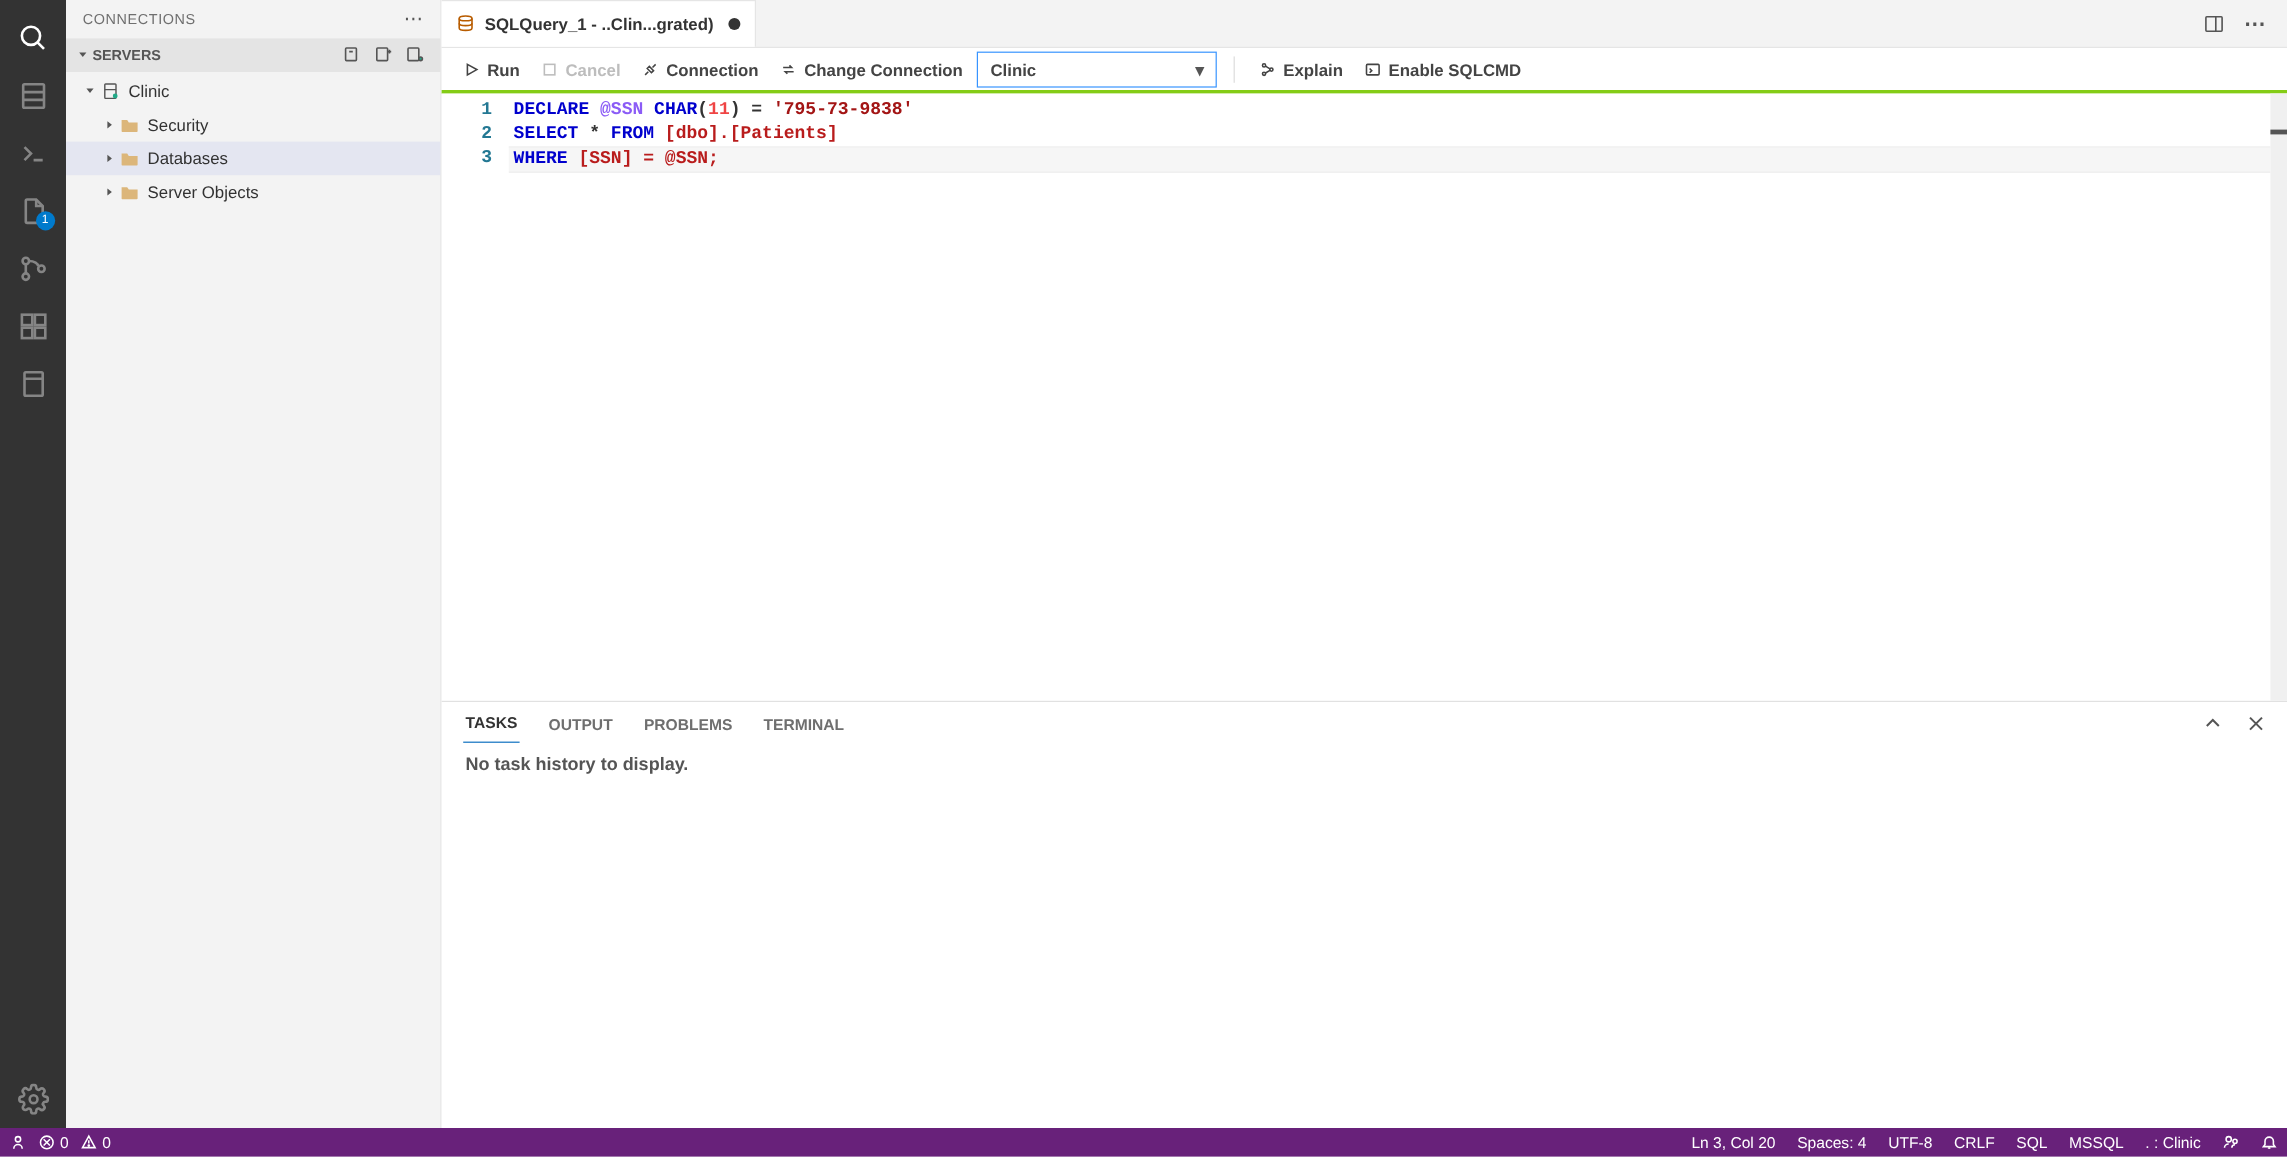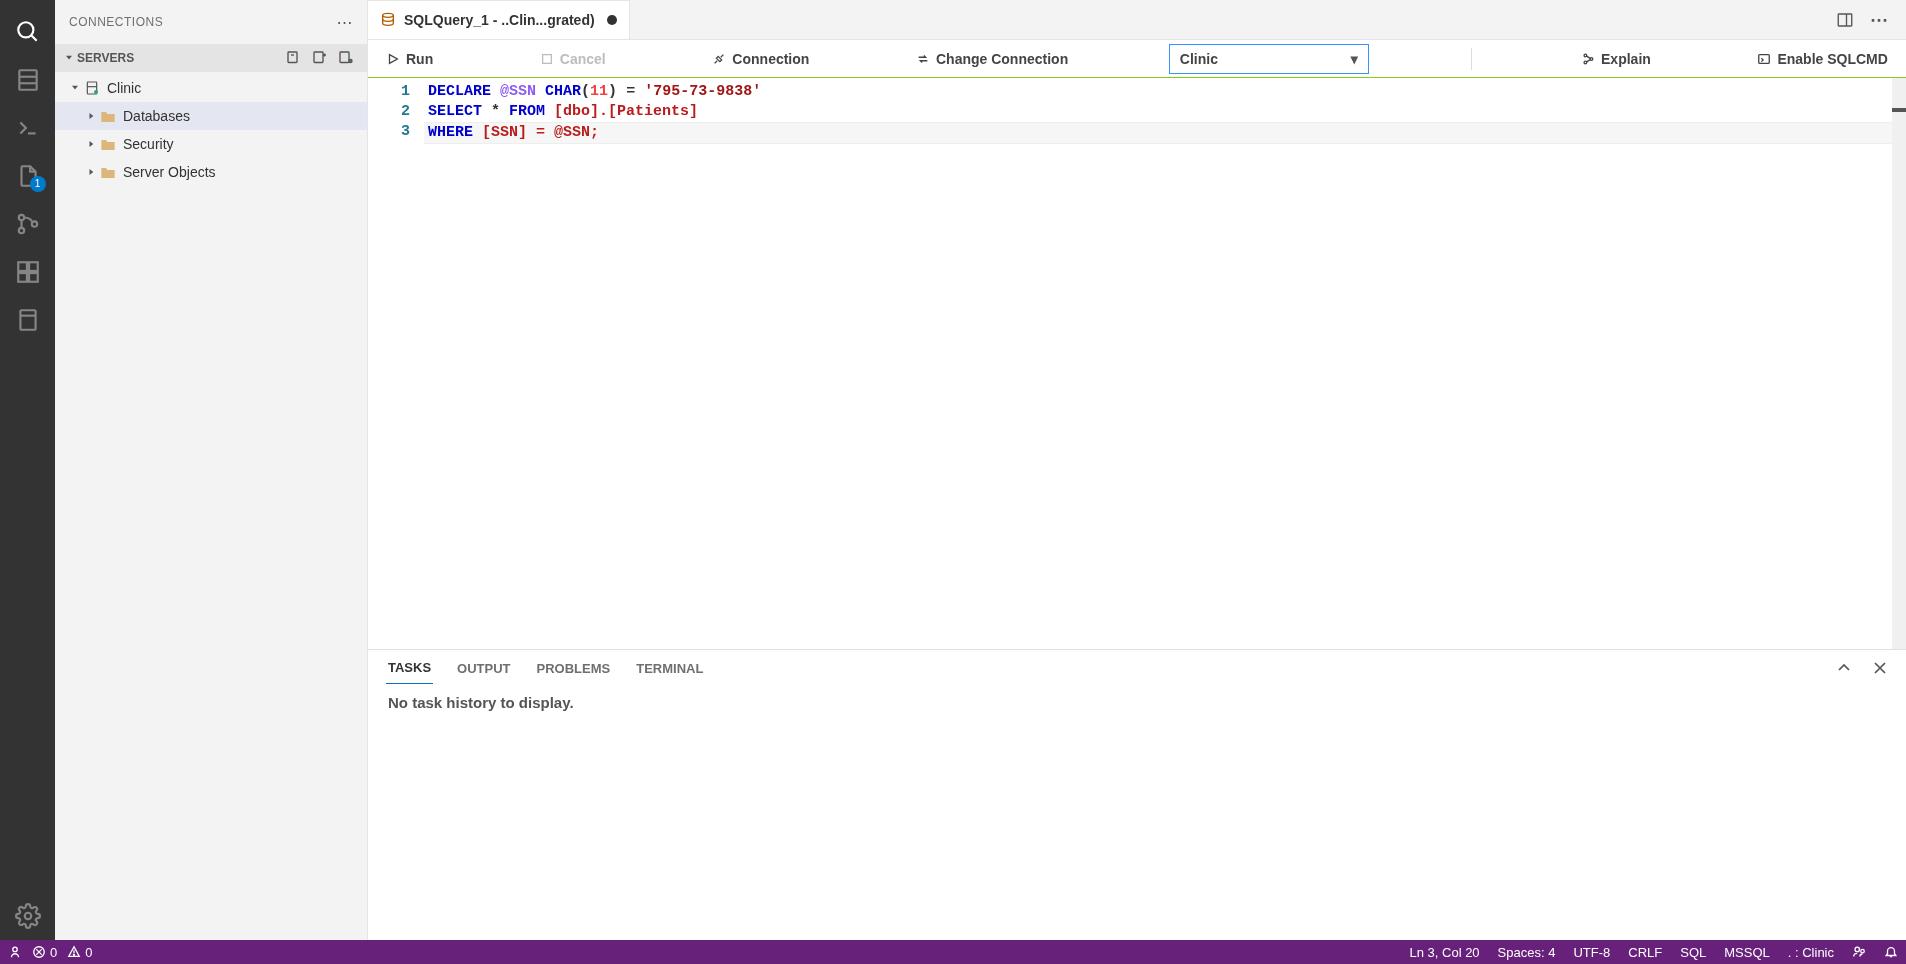--- a/index.html
+++ b/index.html
@@ -38,21 +38,21 @@
   text-align: center; padding: 0 3px;
 }
 
 .sidebar {
   width: 313px;
   background: #f3f3f3;
   display: flex; flex-direction: column;
   border-right: 1px solid #e5e5e5;
 }
 .sidebar-header {
-  height: 44px; display: flex; align-items: center;
+  height: 32px; display: flex; align-items: center;
   padding: 0 14px; font-size: 12px; color: #6f6f6f;
   letter-spacing: 0.5px;
 }
 .sidebar-header .sh-title { flex: 1; }
 .sidebar-header .more { color: #555; cursor: pointer; font-size: 16px; }
 
 .section-header {
   height: 28px; display: flex; align-items: center;
   padding: 0 6px 0 6px; background: #e4e4e4;
   font-weight: 700; font-size: 12px; color: #555;
@@ -96,22 +96,22 @@
   border-top: 1px solid #e5e5e5;
 }
 .tab .tab-icon { color:#b85c00; display:flex;}
 .tab .tab-label { color:#333; font-size:14px;}
 .tab .dirty-dot { width:10px;height:10px;border-radius:50%;background:#333; margin-left:4px;}
 .tabs-right { margin-left:auto; display:flex; align-items:center; gap:16px; padding:0 18px; color:#555;}
 .tabs-right svg { width:18px; height:18px;}
 
 .toolbar {
   height: 38px; display:flex; align-items:center;
-  padding: 0 12px; gap:6px; border-bottom:1px solid #84cc16;
-  background:#fff; font-size:14px; color:#444;justify-content:space-between;
+  padding: 0 12px; gap:6px; border-bottom:3px solid #84cc16;
+  background:#fff; font-size:14px; color:#444;
 }
 .tb-btn { display:flex; align-items:center; gap:6px; padding:4px 6px; cursor:pointer;}
 .tb-btn.disabled { color:#bdbdbd; cursor:default;}
 .tb-sep { width:1px; height:22px; background:#ddd; margin:0 8px;}
 .tb-select {
   border:1.5px solid #3794ff; height:30px; min-width:200px;
   display:flex; align-items:center; padding:0 10px; gap:8px;
   background:#fff; cursor:pointer; font-size:14px; position:relative;
 }
 .tb-select .caret { margin-left:auto; color:#555;}
@@ -124,21 +124,21 @@
 .code-scroll { width:14px; background:#f0f0f0; position:relative;}
 .code-scroll .marker { position:absolute; right:0; width:14px; height:4px; background:#555; top:30px;}
 
 .kw { color:#0000cd; }
 .var { color:#8b5cf6; }
 .num { color:#ef4444; }
 .str { color:#a31515; }
 .ident { color:#b91c1c; }
 
 .panel {
-  height:291px; border-top:1px solid #e1e1e1; background:#fff;
+  height:356px; border-top:1px solid #e1e1e1; background:#fff;
   display:flex; flex-direction:column;
 }
 .panel-tabs {
   height:36px; display:flex; align-items:center; padding:0 18px;
   gap:22px; color:#6f6f6f; font-size:13px;
 }
 .panel-tab { padding:8px 2px; cursor:pointer;}
 .panel-tab.active { color:#333; border-bottom:1.5px solid #0e70c0;}
 .panel-tabs .ptr { margin-left:auto; display:flex; gap:20px; color:#555;}
 .panel-body { padding:8px 20px; color:#555; font-size:15px;}
@@ -261,45 +261,45 @@
           </span>
         <span class="icon">
           <svg width="16" height="16" viewBox="0 0 24 24" fill="none" stroke="#555" stroke-width="1.8">
               <rect x="5" y="3" width="14" height="18" rx="1"></rect>
               <line x1="5" y1="10" x2="19" y2="10"></line>
               <circle cx="18" cy="18" r="3" fill="#2a8" stroke="none"></circle>
             </svg>
         </span>
         <span class="label">Clinic</span>
       </div>
+      <div class="tree-row indent-1">
+        <span class="twisty">
+            <svg width="12" height="12" viewBox="0 0 16 16">
+              <path fill="#555" d="M6 4l5 4-5 4z"></path>
+            </svg>
+          </span>
+        <span class="icon">
+            <svg width="16" height="14" viewBox="0 0 24 20">
+              <path class="folder-icon" d="M2 4h7l2 3h11v11a1 1 0 0 1-1 1H3a1 1 0 0 1-1-1z"></path>
+            </svg>
+          </span>
+        <span class="label">Security</span>
+      </div>
       <div class="tree-row indent-1 selected">
         <span class="twisty">
             <svg width="12" height="12" viewBox="0 0 16 16">
               <path fill="#555" d="M6 4l5 4-5 4z"></path>
             </svg>
           </span>
         <span class="icon">
             <svg width="16" height="14" viewBox="0 0 24 20">
               <path class="folder-icon" d="M2 4h7l2 3h11v11a1 1 0 0 1-1 1H3a1 1 0 0 1-1-1z"></path>
             </svg>
           </span>
         <span class="label">Databases</span>
-      </div>
-      <div class="tree-row indent-1">
-        <span class="twisty">
-            <svg width="12" height="12" viewBox="0 0 16 16">
-              <path fill="#555" d="M6 4l5 4-5 4z"></path>
-            </svg>
-          </span>
-        <span class="icon">
-            <svg width="16" height="14" viewBox="0 0 24 20">
-              <path class="folder-icon" d="M2 4h7l2 3h11v11a1 1 0 0 1-1 1H3a1 1 0 0 1-1-1z"></path>
-            </svg>
-          </span>
-        <span class="label">Security</span>
       </div>
       <div class="tree-row indent-1">
         <span class="twisty">
             <svg width="12" height="12" viewBox="0 0 16 16">
               <path fill="#555" d="M6 4l5 4-5 4z"></path>
             </svg>
           </span>
         <span class="icon">
             <svg width="16" height="14" viewBox="0 0 24 20">
               <path class="folder-icon" d="M2 4h7l2 3h11v11a1 1 0 0 1-1 1H3a1 1 0 0 1-1-1z"></path>

